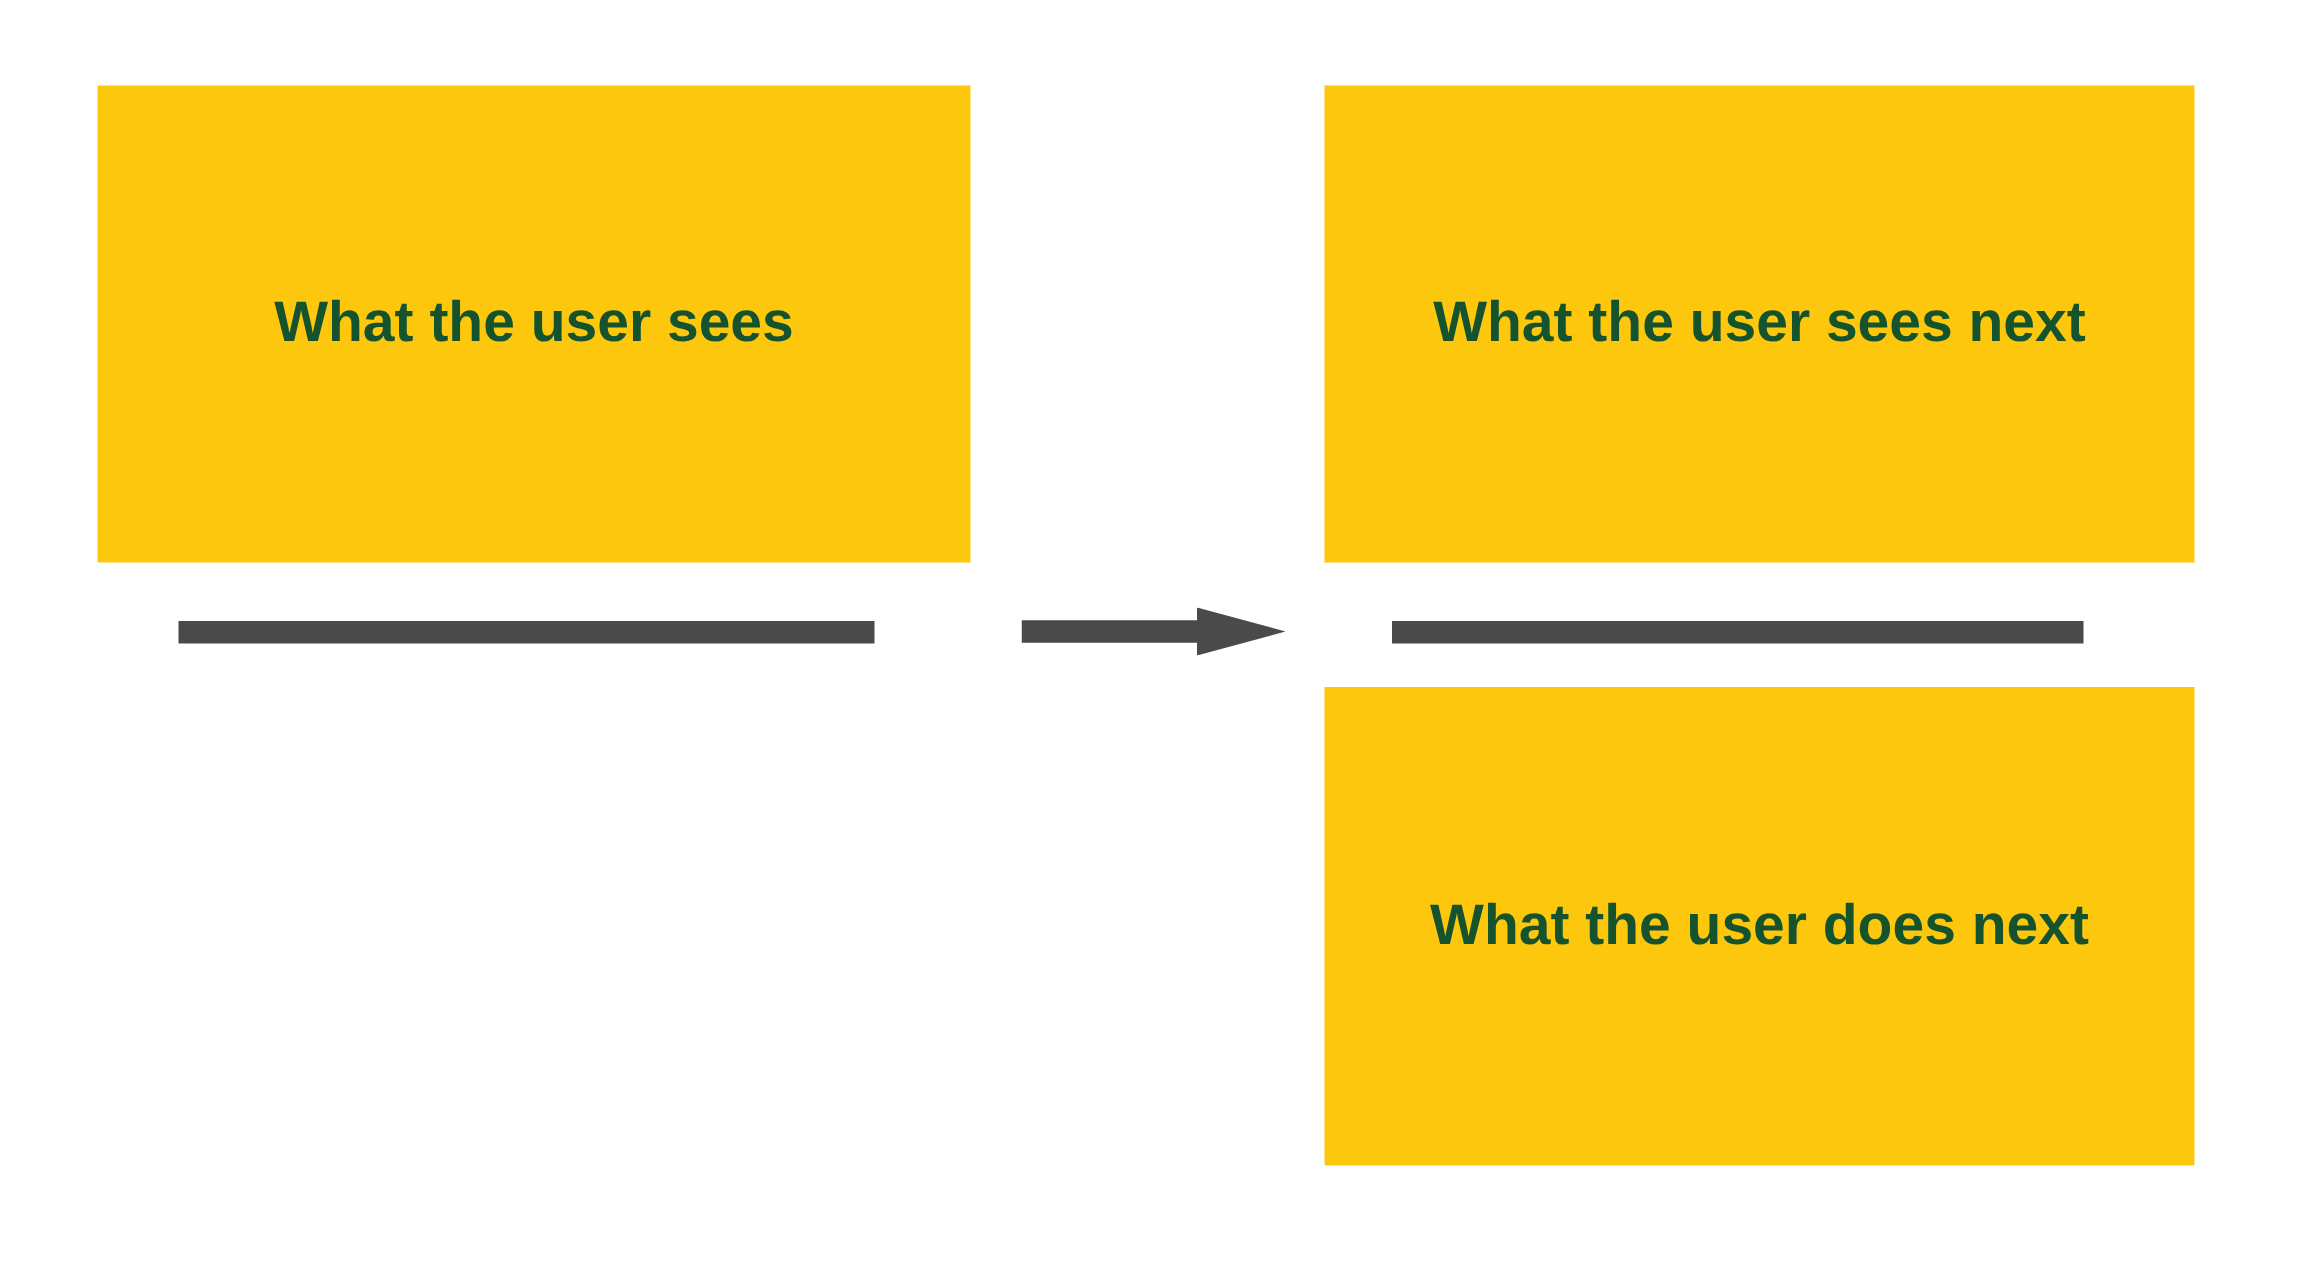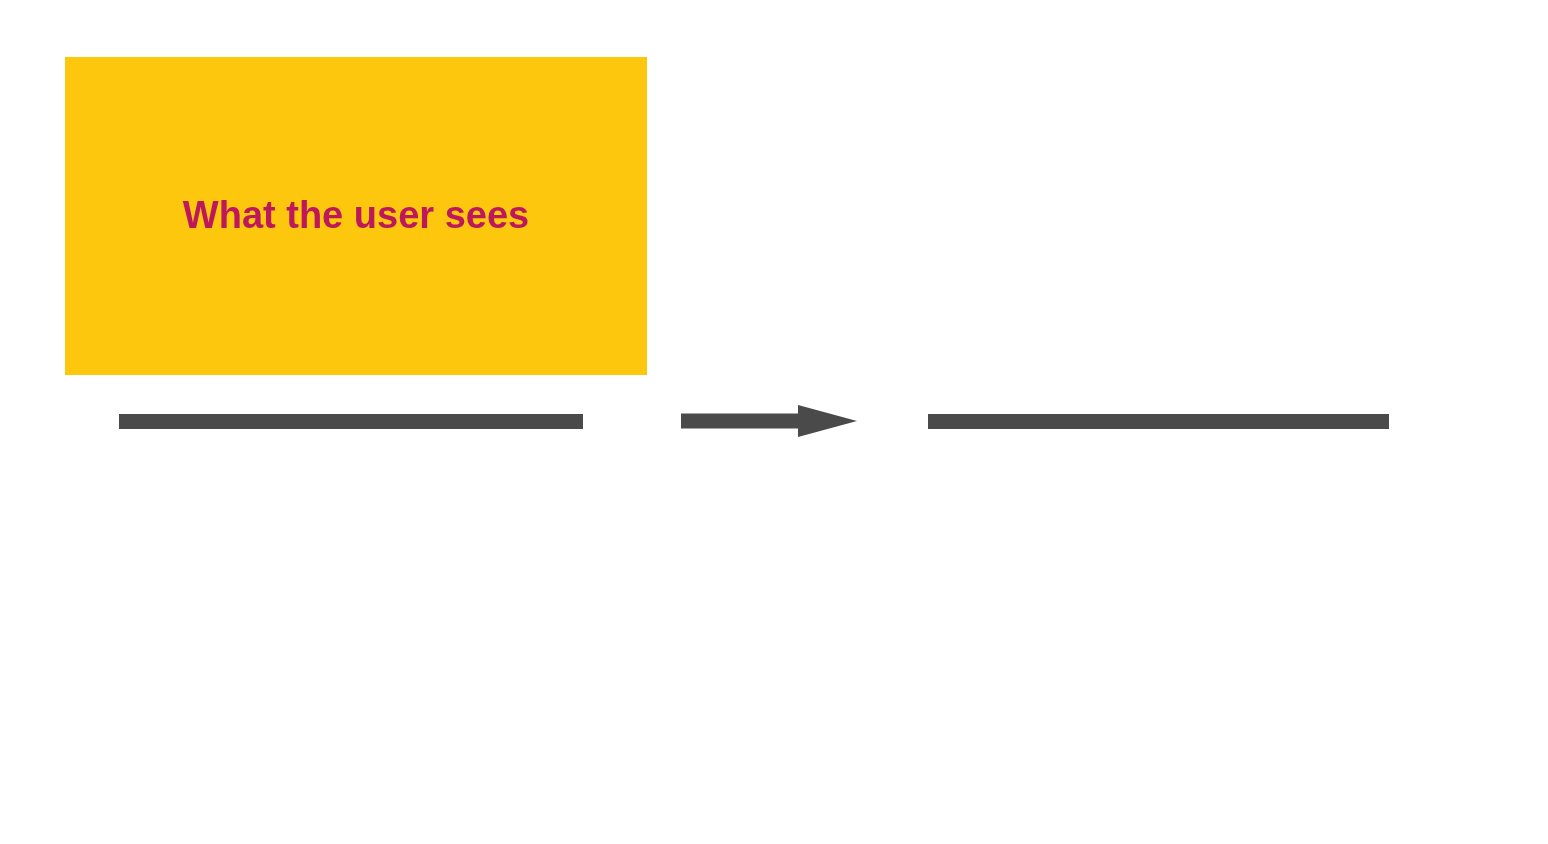--- a/index.html
+++ b/index.html
@@ -19,21 +19,21 @@
     position: absolute;
     background: #FDC70D;
     display: flex;
     align-items: center;
     justify-content: center;
     text-align: center;
   }
   .box-label {
     font-weight: bold;
     font-size: 38px;
-    color: #be185d;
+    color: #14532d;
     line-height: 1.1;
     white-space: nowrap;
   }
   .box-tl { left: 65px;  top: 57px;  width: 582px; height: 318px; }
   .box-tr { left: 883px; top: 57px;  width: 580px; height: 318px; }
   .box-bl { left: 65px;  top: 458px; width: 582px; height: 319px; }
   .box-br { left: 883px; top: 458px; width: 580px; height: 319px; }
 
   .divider-bar {
     position: absolute;
@@ -57,15 +57,21 @@
   <div class="flow-box box-tl">
     <span class="box-label">What the user sees</span>
   </div>
   <div class="divider-bar bar-left"></div>
 
   <svg class="arrow" width="176" height="32" viewBox="0 0 176 32" aria-hidden="true">
     <rect x="0" y="8.5" width="122" height="15" fill="#4A4A4A"></rect>
     <polygon points="117,0 176,16 117,32" fill="#4A4A4A"></polygon>
   </svg>
 
+  <div class="flow-box box-tr">
+    <span class="box-label">What the user sees next</span>
+  </div>
   <div class="divider-bar bar-right"></div>
+  <div class="flow-box box-br">
+    <span class="box-label">What the user does next</span>
+  </div>
 
 </div>
 
 </body></html>

